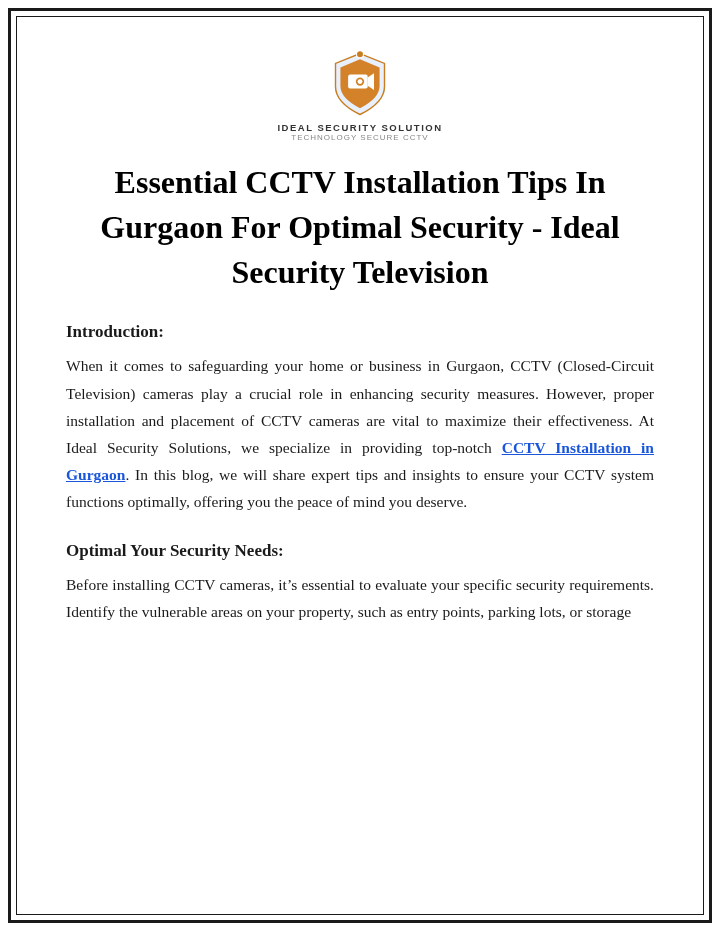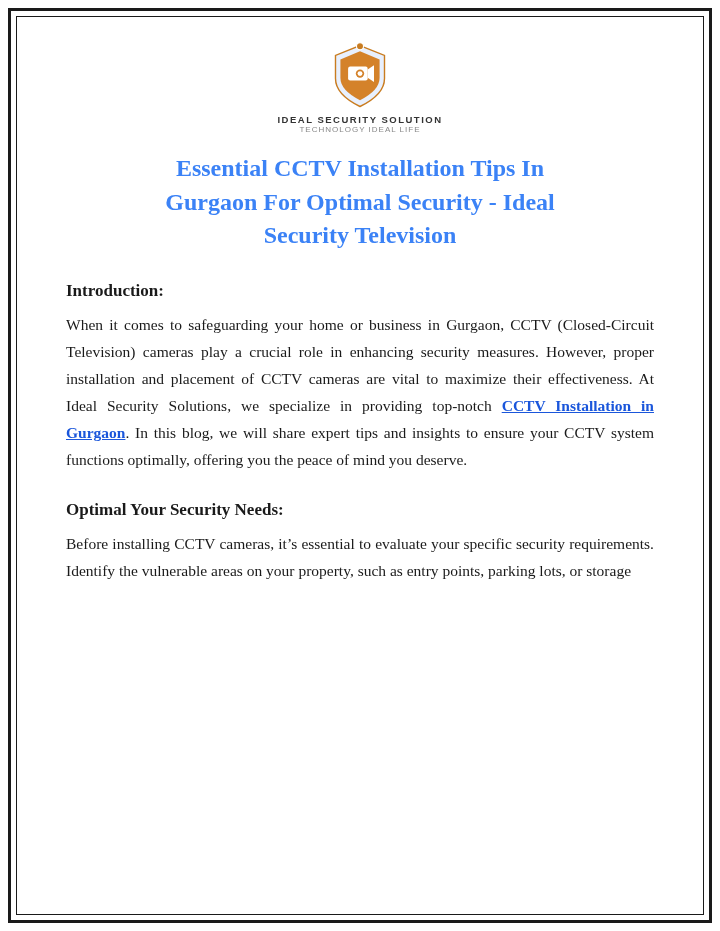--- a/index.html
+++ b/index.html
@@ -33,43 +33,43 @@
       bottom: 5px;
       border: 1.5px solid #1a1a1a;
     }
 
     .page-content {
       position: absolute;
       top: 18px;
       left: 18px;
       right: 18px;
       bottom: 18px;
-      padding: 12px 48px 30px 48px;
+      padding: 20px 48px 30px 48px;
       overflow: hidden;
     }
 
     .logo-container {
       display: flex;
       flex-direction: column;
       align-items: center;
       margin-bottom: 18px;
       padding-top: 10px;
     }
 
     .logo-graphic {
       width: 70px;
       height: 70px;
       margin-bottom: 4px;
     }
 
     .main-title {
       text-align: center;
-      font-size: 24px;
+      font-size: 32px;
       font-weight: bold;
-      color: #3b82f6;
+      color: #000000;
       line-height: 1.4;
       margin-bottom: 28px;
       font-family: Georgia, serif;
     }
 
     .section-heading {
       font-size: 17px;
       font-weight: bold;
       color: #1a1a1a;
       margin-bottom: 10px;
@@ -120,21 +120,21 @@
       <circle cx="50" cy="48" r="6" fill="#d4822a"></circle>
       <circle cx="50" cy="48" r="3.5" fill="#ffffff"></circle>
       <polygon points="61,42 70,36 70,60 61,54" fill="#ffffff"></polygon>
 
       <circle cx="50" cy="9" r="5" fill="#c97c20" stroke="#ffffff" stroke-width="1.5"></circle>
     </svg>
     <div style="font-family: Arial, sans-serif; font-size: 9.5px; font-weight: bold; letter-spacing: 1.5px; color: #333; text-align:center;">
       <span>IDEAL SECURITY SOLUTION</span>
     </div>
     <div style="font-family: Arial, sans-serif; font-size: 8px; letter-spacing: 1px; color: #888; text-align:center;">
-      <span>TECHNOLOGY IDEAL LIFE</span>
+      <span>TECHNOLOGY SECURE CCTV</span>
     </div>
   </div>
 
   <h1 class="main-title">
     <span>Essential CCTV Installation Tips In</span><br>
     <span>Gurgaon For Optimal Security - Ideal</span><br>
     <span>Security Television</span>
   </h1>
 
   <div class="intro-section">

